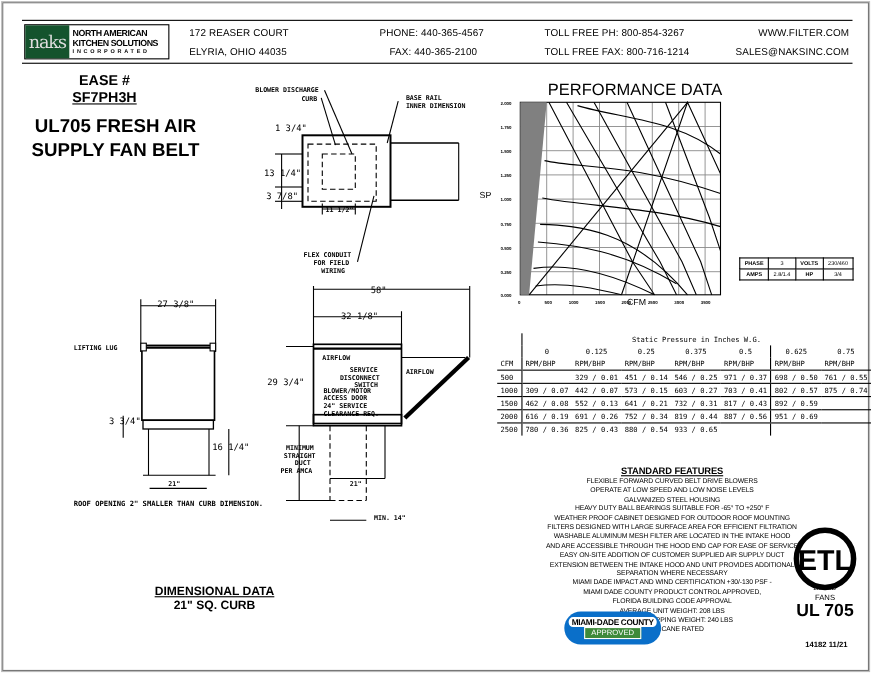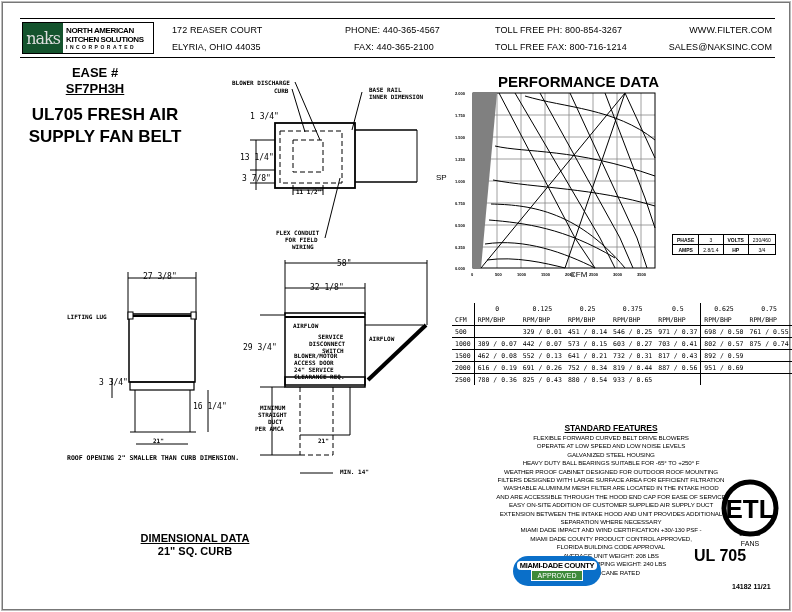--- a/index.html
+++ b/index.html
@@ -7,21 +7,21 @@
   .frame{position:absolute;left:2px;top:2px;width:786px;height:606px;border:1px solid #777;box-shadow:0 0 0 1px #bbb;}
   .abs{position:absolute;}
   .hdr-line{position:absolute;left:20px;width:755px;height:1px;background:#000;}
   .logo{position:absolute;left:22px;top:22px;width:130px;height:30px;border:1px solid #000;background:#fff;display:flex;}
   .logo-mark{width:40px;height:100%;background:#14532d;color:#ddd;font-family:"DejaVu Serif",serif;font-size:16px;display:flex;align-items:center;justify-content:center;letter-spacing:-1px;}
   .logo-text{flex:1;display:flex;flex-direction:column;justify-content:center;padding-left:3px;font-weight:bold;font-size:8px;line-height:9px;letter-spacing:-0.4px;}
   .logo-text .inc{font-size:5px;letter-spacing:2.5px;line-height:6px;}
   .hdr-txt{position:absolute;font-size:9px;letter-spacing:0.1px;white-space:nowrap;}
   .title-block{position:absolute;text-align:center;font-weight:bold;}
   .dwg-label{font-family:"DejaVu Sans Mono",monospace;font-size:6px;font-weight:bold;position:absolute;white-space:nowrap;line-height:7px;}
-  .perf-title{position:absolute;left:498px;top:73px;font-size:15px;font-weight:bold;}
+  .perf-title{position:absolute;left:498px;top:73px;font-size:15px;font-weight:normal;}
   table.spec{position:absolute;left:672px;top:234px;border-collapse:collapse;font-size:5px;}
   table.spec td{border:1px solid #000;padding:1px 4px;text-align:center;height:7px;}
   table.perf{position:absolute;left:452px;top:303px;border-collapse:collapse;font-family:"DejaVu Sans Mono",monospace;font-size:6.5px;}
   table.perf td,table.perf th{padding:0 3px;height:11px;white-space:nowrap;text-align:left;font-weight:normal;}
   table.perf .bl{border-left:1px solid #000;}
   table.perf .bb{border-bottom:1px solid #000;}
   .features{position:absolute;left:446px;top:423px;width:330px;text-align:center;font-size:6.2px;line-height:8.4px;letter-spacing:-0.1px;}
   .features .ft{font-size:8.5px;font-weight:bold;text-decoration:underline;line-height:11px;}
   .miami{position:absolute;left:513px;top:556px;width:88px;height:30px;border-radius:15px;background:#0a6fc9;display:flex;flex-direction:column;align-items:center;justify-content:center;}
   .miami .m1{background:#fff;color:#000;font-weight:bold;font-size:7.5px;padding:0 3px;border-radius:4px;letter-spacing:-0.3px;line-height:9px;}
@@ -237,20 +237,24 @@
     <td style="font-weight:bold">AMPS</td>
     <td>2.8/1.4</td>
     <td style="font-weight:bold">HP</td>
     <td>3/4</td>
   </tr>
 </tbody>
   </table>
 
 <table class="perf">
   <tbody>
+      <tr>
+    <th></th>
+    <th class="bl" colspan="7" style="text-align:center">Static Pressure in Inches W.G.</th>
+  </tr>
   <tr>
     <th></th>
     <th class="bl" style="text-align:center">0</th>
     <th style="text-align:center">0.125</th>
     <th style="text-align:center">0.25</th>
     <th style="text-align:center">0.375</th>
     <th style="text-align:center">0.5</th>
     <th class="bl" style="text-align:center">0.625</th>
     <th style="text-align:center">0.75</th>
   </tr>
@@ -342,14 +346,14 @@
   <div class="m1">MIAMI-DADE COUNTY</div>
   <div class="m2">APPROVED</div>
 </div>
 
 <svg class="abs" style="left:720px;top:478px" width="60" height="64">
   <circle cx="30" cy="30" r="26" fill="none" stroke="#000" stroke-width="5"></circle>
   <text x="30" y="40" text-anchor="middle" font-family="Liberation Sans,sans-serif" font-weight="bold" font-size="26" fill="#000">ETL</text>
   <text x="30" y="58" text-anchor="middle" font-family="Liberation Sans,sans-serif" font-style="italic" font-size="6" fill="#000">LISTED</text>
 </svg>
 <div class="abs" style="left:720px;top:540px;width:60px;text-align:center;font-size:7px">FANS</div>
-<div class="abs" style="left:680px;top:547px;width:80px;text-align:center;font-size:16px;font-weight:bold">UL 705</div>
+<div class="abs" style="left:710px;top:547px;width:80px;text-align:center;font-size:16px;font-weight:bold">UL 705</div>
 <div class="abs" style="left:732px;top:583px;font-size:7px;font-weight:bold">14182 11/21</div>
 
 </body></html>

